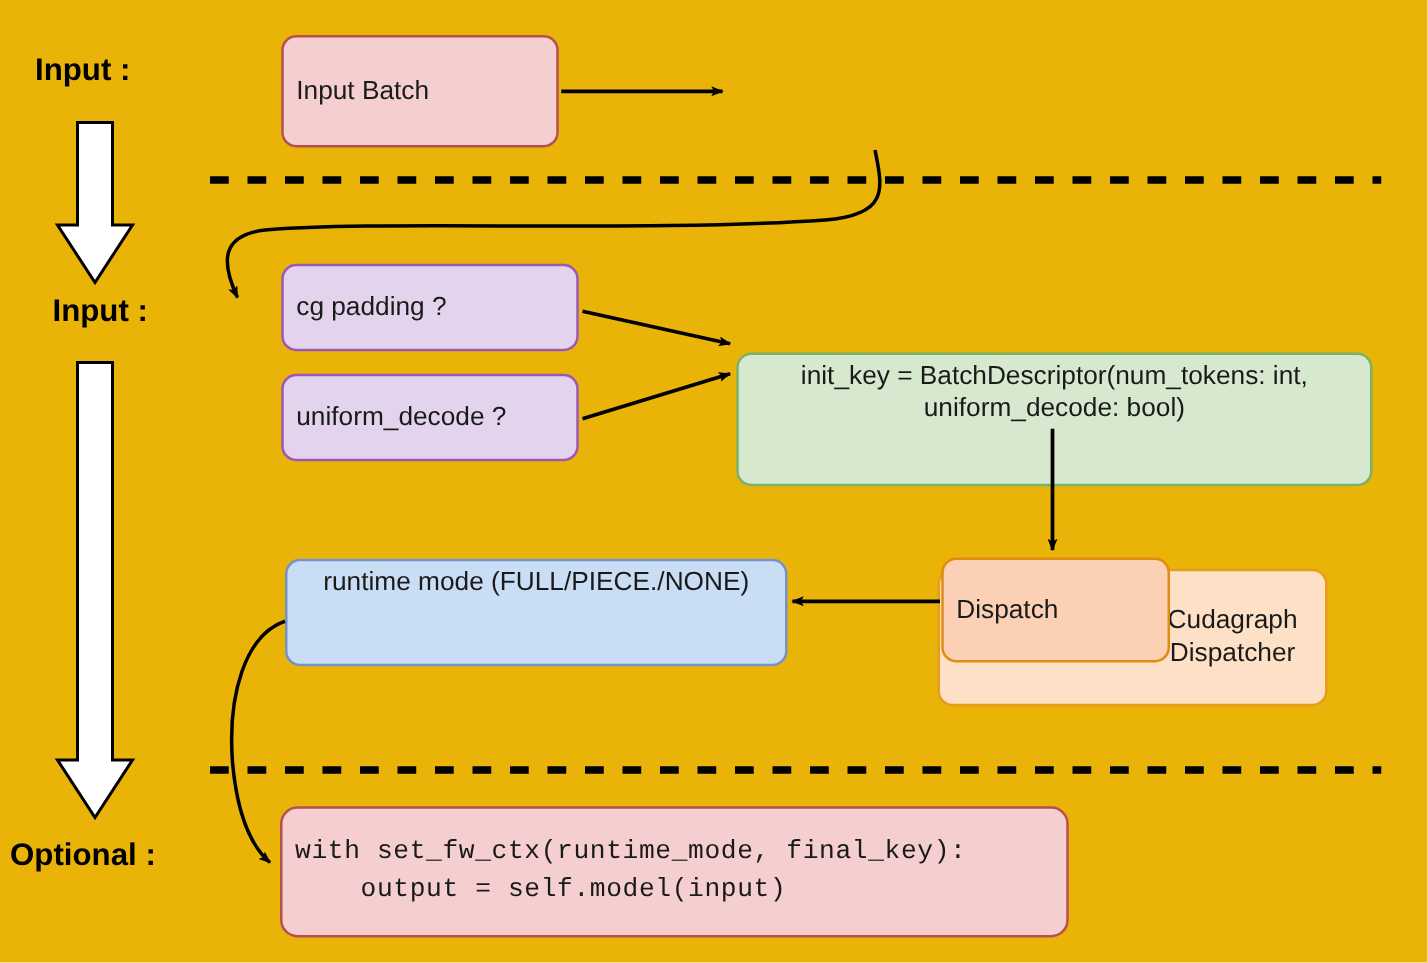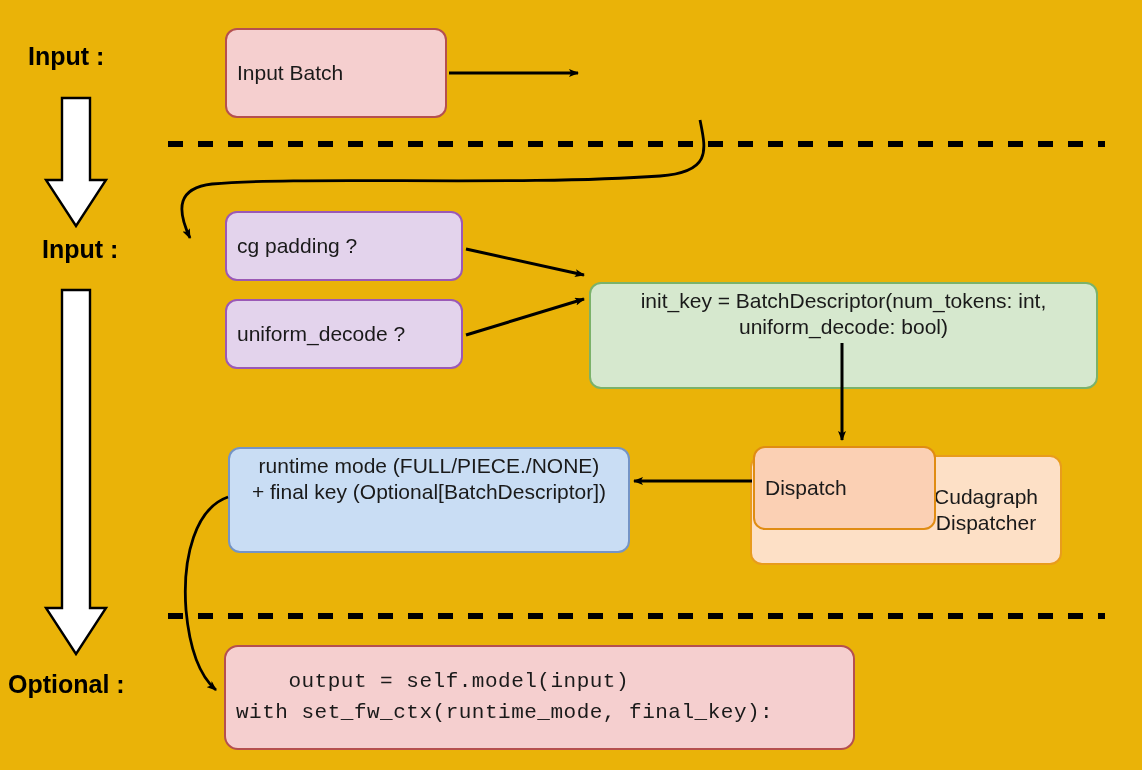--- a/index.html
+++ b/index.html
@@ -104,28 +104,27 @@
     <div style="position:absolute; right:22px; top:50%; transform:translateY(-50%); text-align:center; line-height:1.25;">
       <div>Cudagraph</div>
       <div>Dispatcher</div>
     </div>
   </div>
 
   <div class="node node-orange-inner" style="left:753px; top:446px; width:183px; height:84px;">
     <span>Dispatch</span>
   </div>
 
-  <div class="node node-blue" style="left:228px; top:447px; width:402px; height:106px; flex-direction:column;">
+  <div class="node node-blue" style="left:228px; top:447px; width:402px; height:86px; flex-direction:column;">
     <span>runtime mode (FULL/PIECE./NONE)</span>
-    <span>+ final key (Optional[BatchDescriptor])</span>
   </div>
 
   <div class="code-node" style="left:224px; top:645px; width:631px; height:105px;">
+    <span>with set_fw_ctx(runtime_mode, final_key):</span>
     <span>    output = self.model(input)</span>
-    <span>with set_fw_ctx(runtime_mode, final_key):</span>
   </div>
 
   <svg class="overlay" viewBox="0 0 1142 770">
     <defs>
       <marker id="ah" markerWidth="10" markerHeight="8" refX="9" refY="4" orient="auto" markerUnits="userSpaceOnUse">
         <path d="M0,0 L10,4 L0,8 L2.2,4 Z" fill="#000"></path>
       </marker>
     </defs>
 
     <line x1="168" y1="144" x2="1105" y2="144" stroke="#000" stroke-width="6" stroke-dasharray="15,15"></line>

